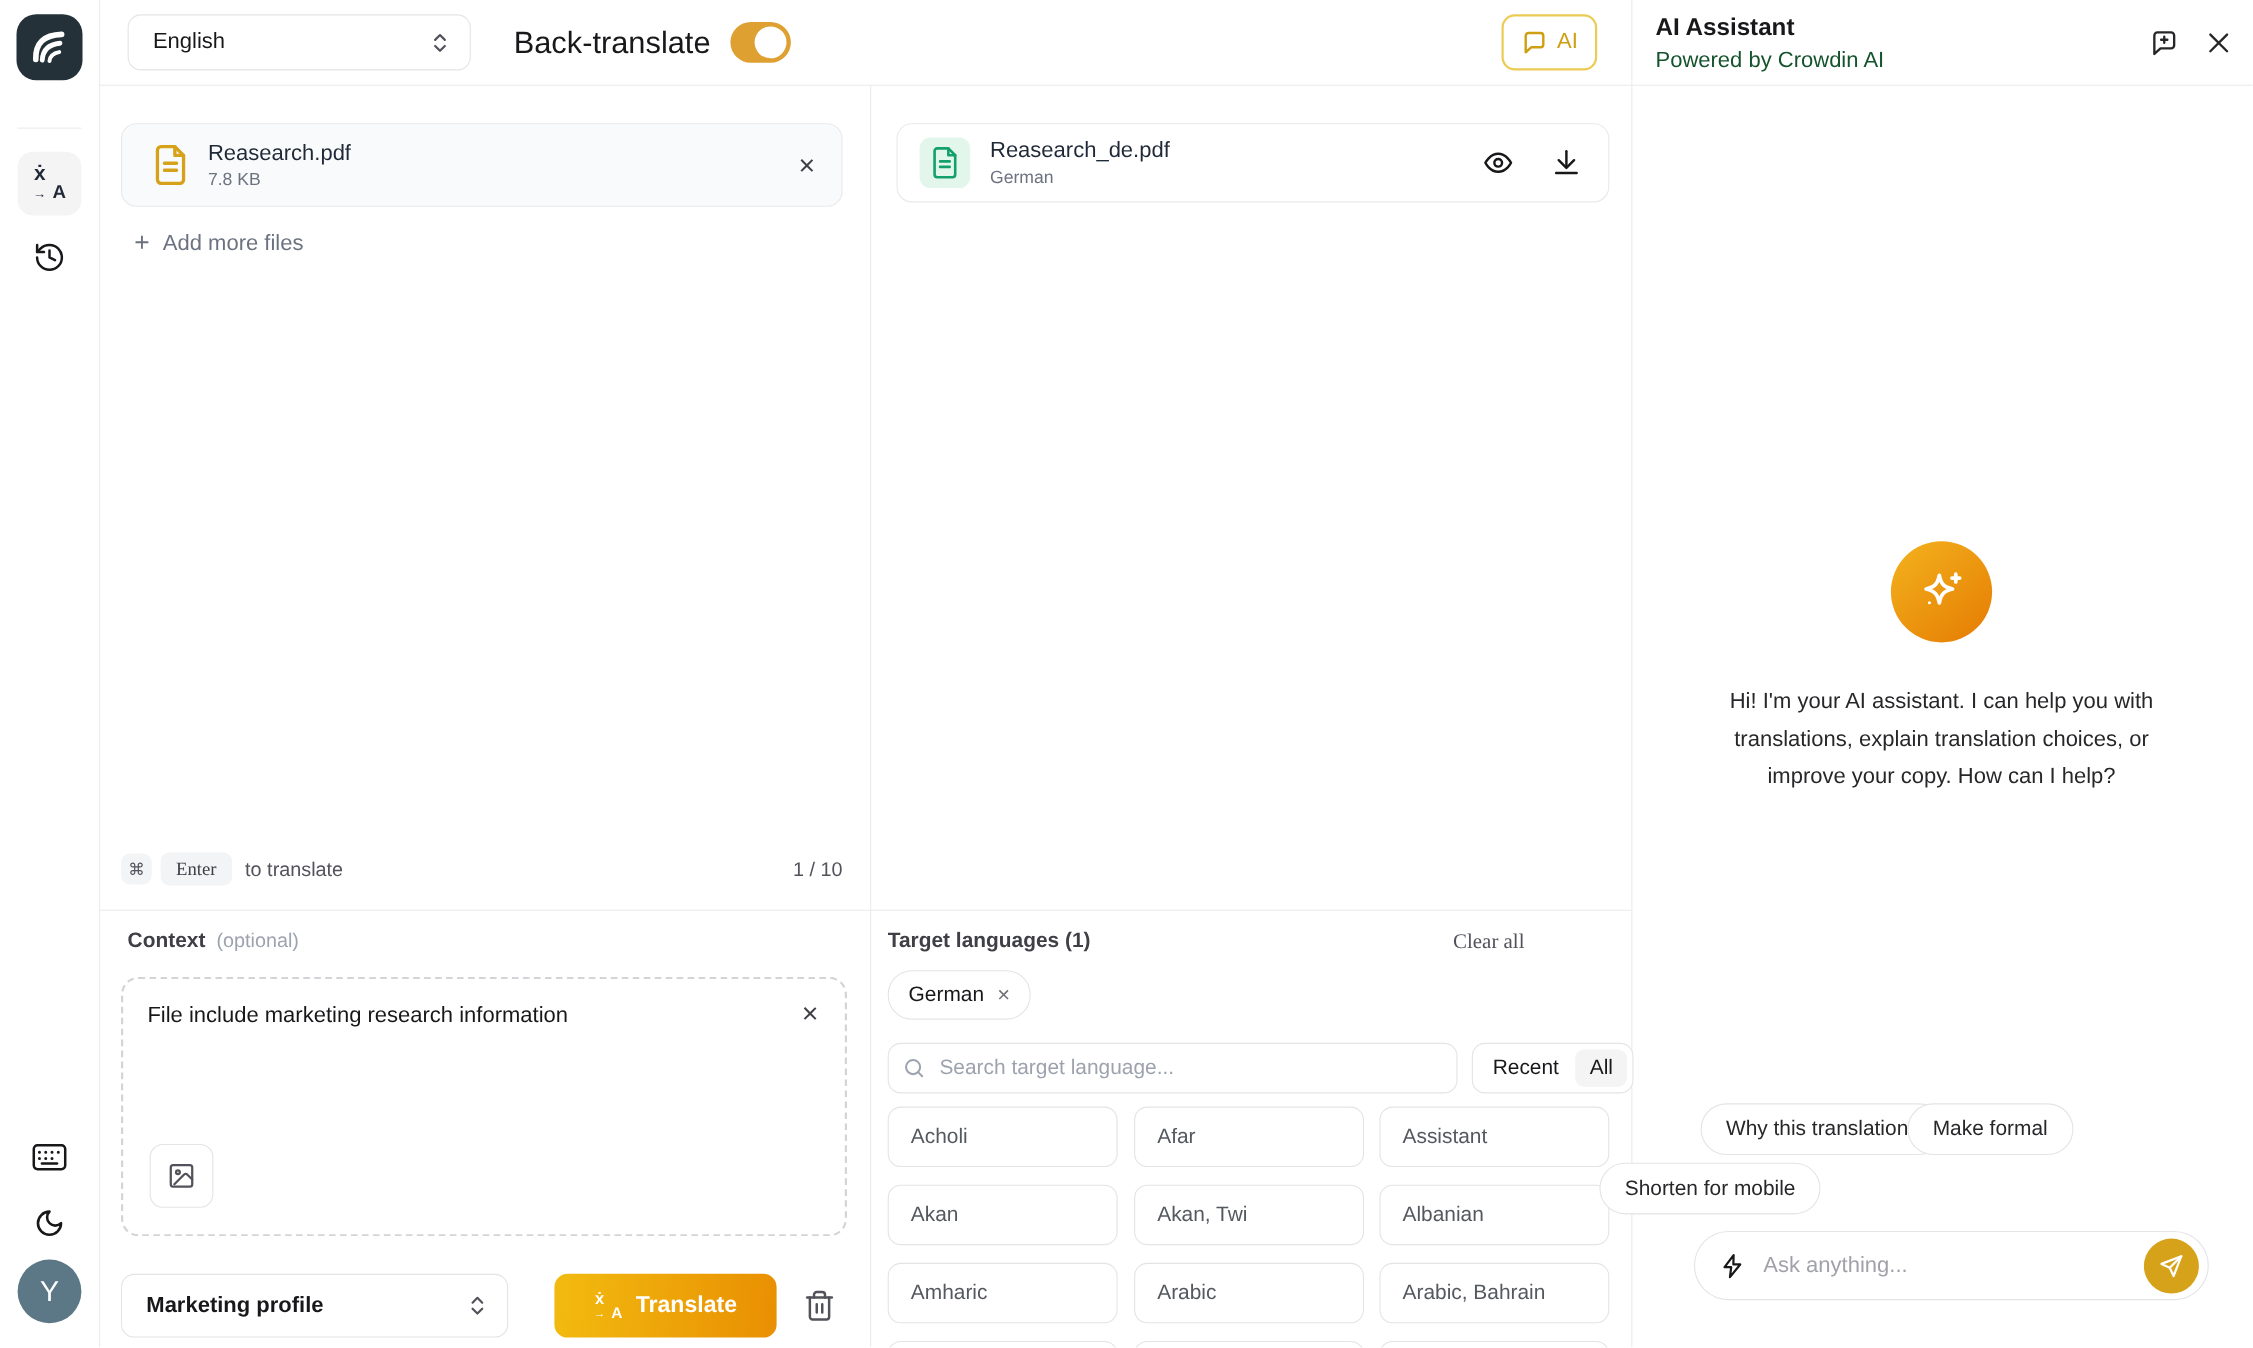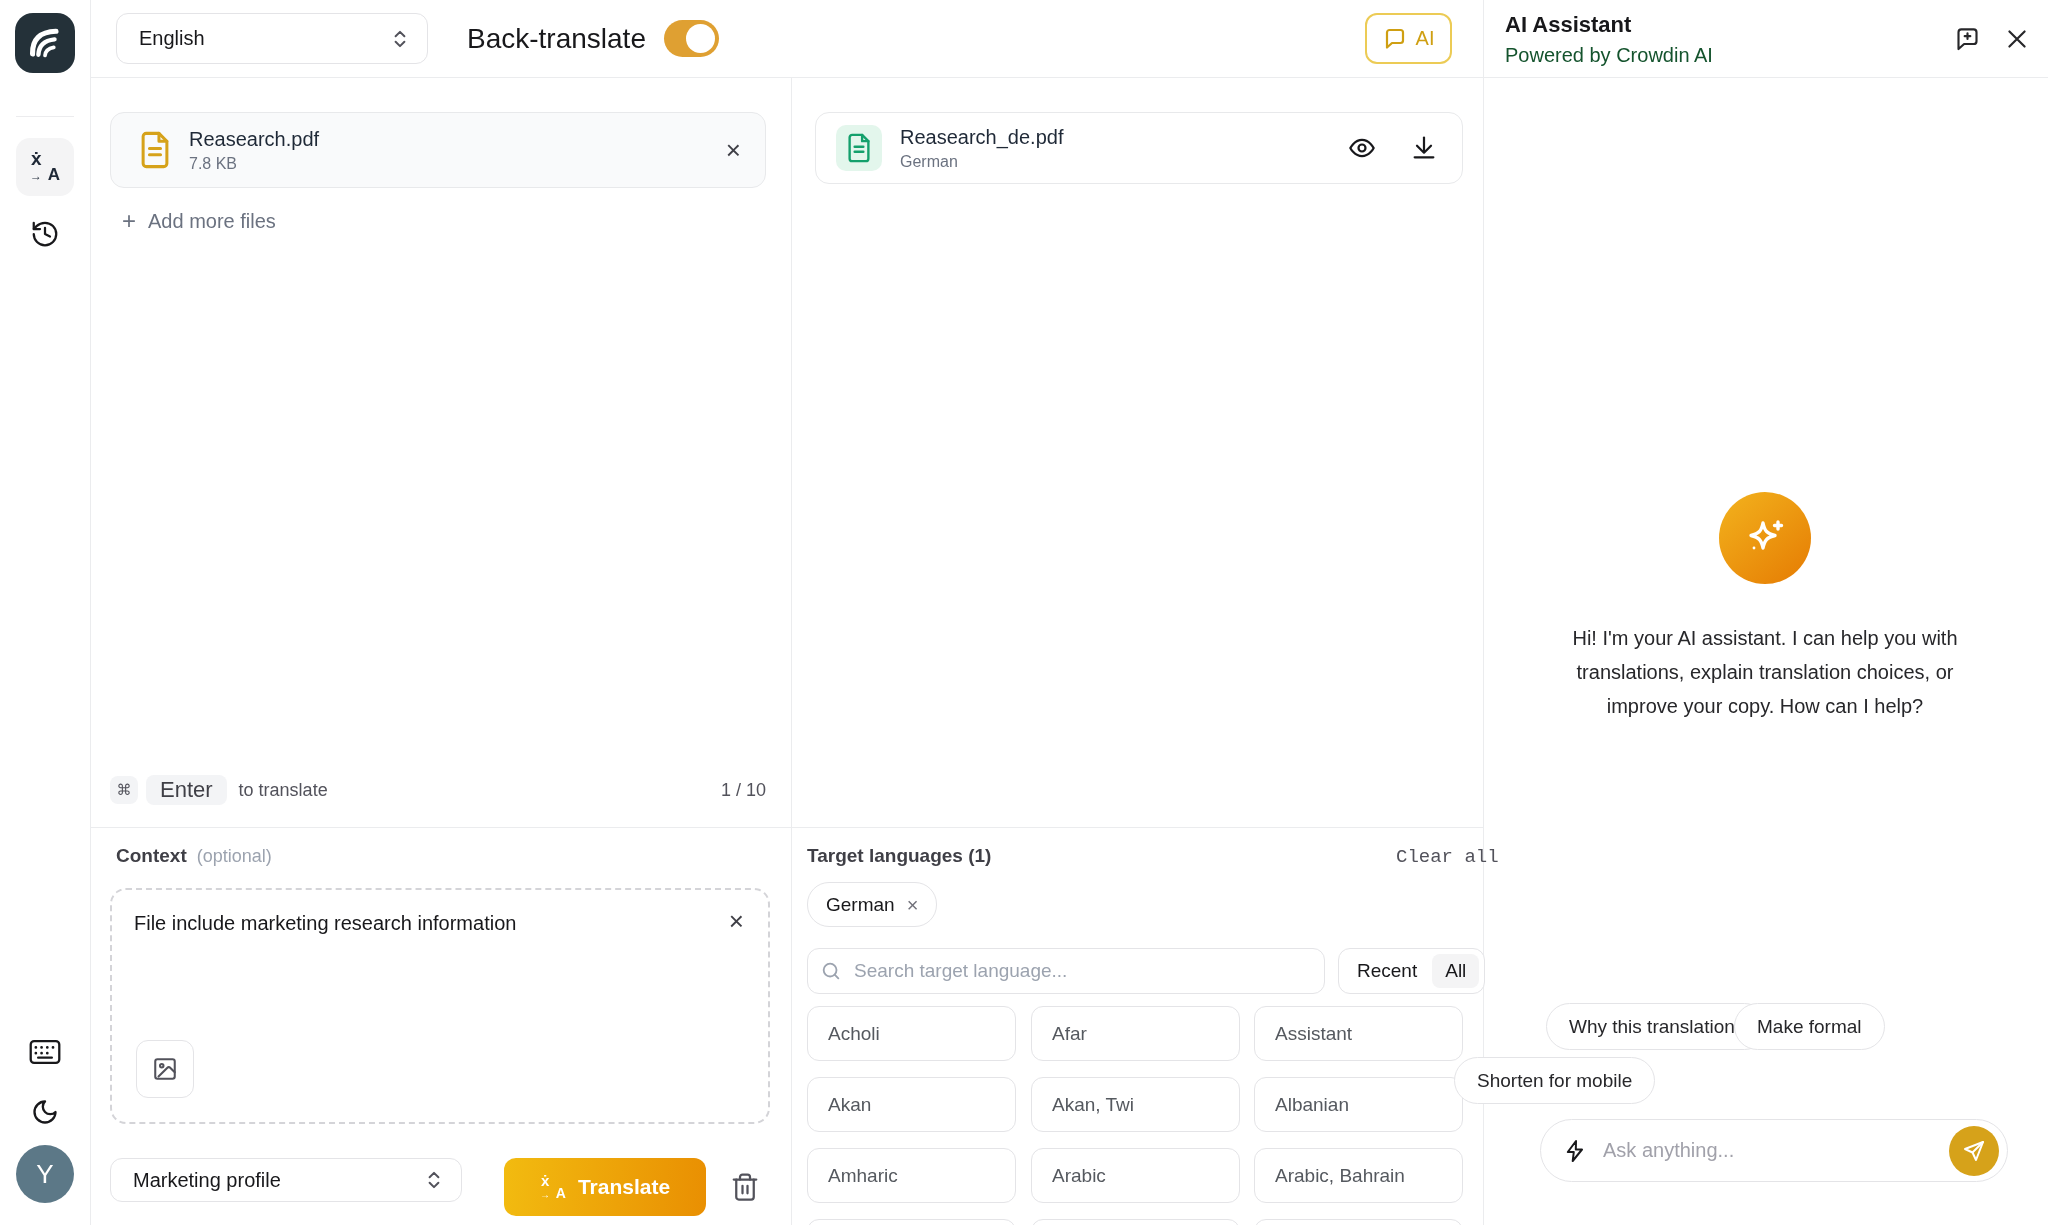--- a/index.html
+++ b/index.html
@@ -60,43 +60,43 @@
   .icon-btn{background:none;border:none;padding:0;cursor:pointer;color:#1f2937;}
   .card-out .icon-btn{margin-left:34px;}
   .add-more{position:absolute;left:116px;top:208px;display:flex;align-items:center;gap:12px;color:#6b7280;
             font-size:20px;cursor:pointer;background:none;border:none;font-family:inherit;}
   .add-plus{font-size:24px;line-height:1;color:#6b7280;}
 
   
   .enter-row{position:absolute;left:110px;top:772px;width:656px;height:36px;display:flex;align-items:center;}
   .keycap{background:#f3f4f6;border-radius:8px;display:flex;align-items:center;justify-content:center;color:#52525b;}
   .cap-cmd{width:28px;height:28px;font-size:15px;}
-  .cap-enter{height:30px;padding:0 14px;margin-left:8px;font-family:Liberation Sans, sans-serif;font-size:22px;color:#3f3f46;}
+  .cap-enter{height:30px;padding:0 14px;margin-left:8px;font-family:Liberation Serif, serif;font-size:17px;color:#3f3f46;}
   .enter-hint{margin-left:12px;font-size:18px;color:#52525b;}
   .counter{margin-left:auto;font-size:18px;color:#52525b;}
 
   
   .sec-label-row{position:absolute;display:flex;align-items:baseline;gap:10px;}
   .sec-label{font-size:19px;color:#3f3f46;font-weight:bold;}
   .sec-label-opt{font-size:18px;color:#9ca3af;}
   .ctx-box{position:absolute;left:110px;top:888px;width:660px;height:236px;border:2px dashed #d4d4d8;border-radius:16px;box-sizing:border-box;}
   .ctx-text{position:absolute;left:22px;top:22px;width:560px;height:120px;border:none;outline:none;resize:none;
             background:transparent;font-family:"Liberation Sans",sans-serif;font-size:20px;color:#18181b;padding:0;}
   .ctx-close{position:absolute;right:24px;top:18px;}
   .ctx-img-btn{position:absolute;left:24px;bottom:24px;width:58px;height:58px;border:1px solid #e4e4e7;border-radius:12px;
                background:#fff;display:flex;align-items:center;justify-content:center;color:#52525b;cursor:pointer;}
-  .sel-profile{left:110px;top:1158px;width:352px;height:44px;box-sizing:border-box;}
+  .sel-profile{left:110px;top:1158px;width:352px;height:58px;box-sizing:border-box;font-weight:bold;}
   .translate-btn{position:absolute;left:504px;top:1158px;width:202px;height:58px;border:none;border-radius:12px;
                  background:linear-gradient(95deg,#f2bb10,#e98f02);color:#fff;font-size:21px;font-weight:bold;
                  display:flex;align-items:center;justify-content:center;gap:12px;cursor:pointer;font-family:inherit;}
   .trash-btn{position:absolute;left:730px;top:1172px;color:#52525b;}
 
   
-  .clear-all{position:absolute;left:1396px;top:846px;font-size:19px;color:#52525b;background:none;border:none;
-             cursor:pointer;font-family:Liberation Mono, monospace;padding:0;}
+  .clear-all{position:absolute;left:1321px;top:846px;font-size:19px;color:#52525b;background:none;border:none;
+             cursor:pointer;font-family:Liberation Serif, serif;padding:0;}
   .chip{position:absolute;left:807px;top:882px;height:43px;border:1px solid #e4e4e7;border-radius:22px;background:#fff;
         display:inline-flex;align-items:center;gap:12px;padding:0 18px;font-size:19px;color:#18181b;}
   .chip .chip-x{font-size:20px;color:#71717a;cursor:pointer;background:none;border:none;padding:0;font-family:inherit;line-height:1;}
   .search-wrap{position:absolute;left:807px;top:948px;width:518px;height:46px;border:1px solid #e4e4e7;border-radius:12px;
                background:#fff;display:flex;align-items:center;padding:0 12px;box-sizing:border-box;gap:10px;}
   .search-wrap input{flex:1;border:none;outline:none;font-size:19px;color:#18181b;font-family:inherit;background:transparent;}
   .search-wrap input::placeholder{color:#9ca3af;}
   .segment{position:absolute;left:1338px;top:948px;height:46px;border:1px solid #e4e4e7;border-radius:12px;background:#fff;
            display:flex;align-items:center;padding:0 5px;box-sizing:border-box;gap:2px;}
   .seg-item{font-size:19px;color:#18181b;padding:6px 13px;border-radius:8px;cursor:pointer;}

